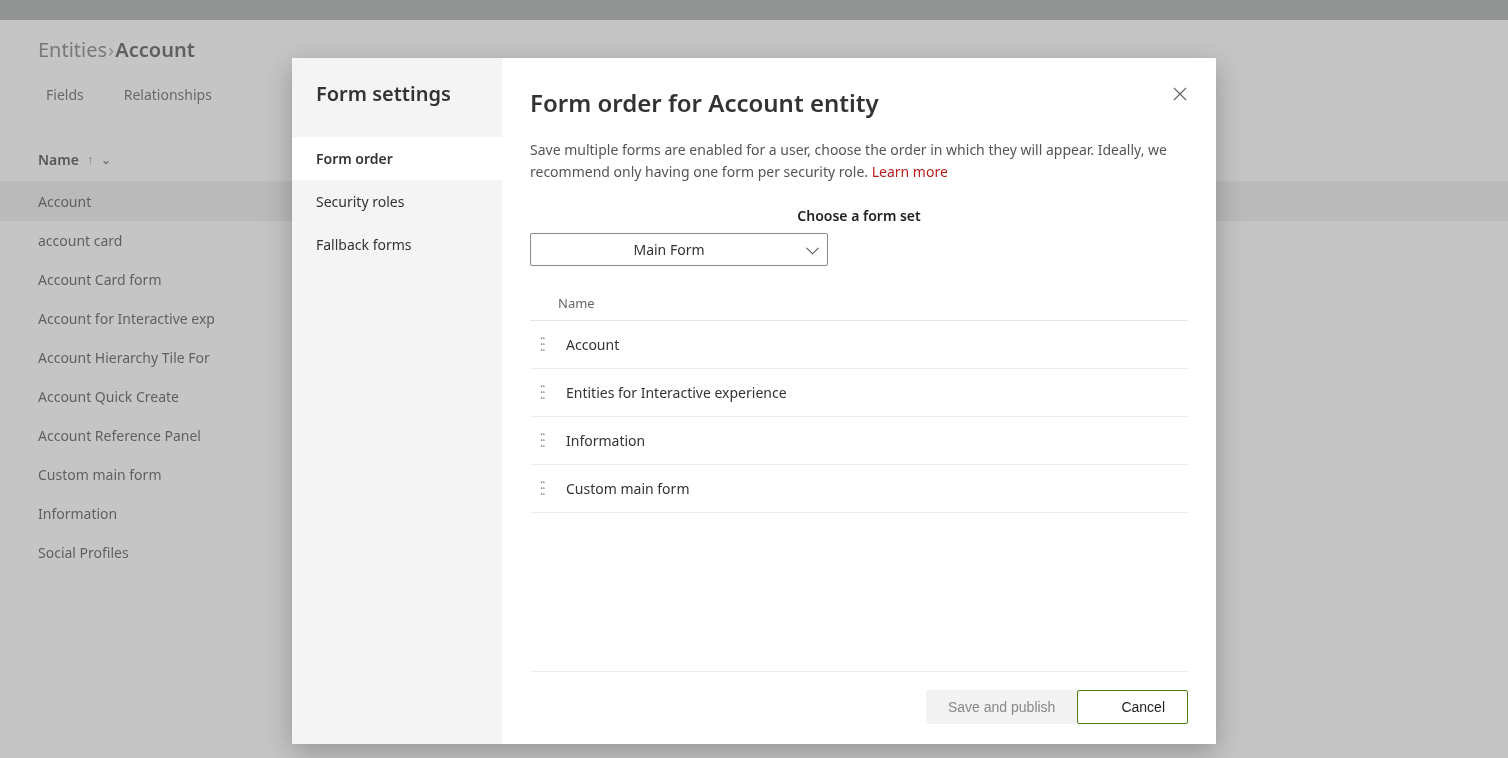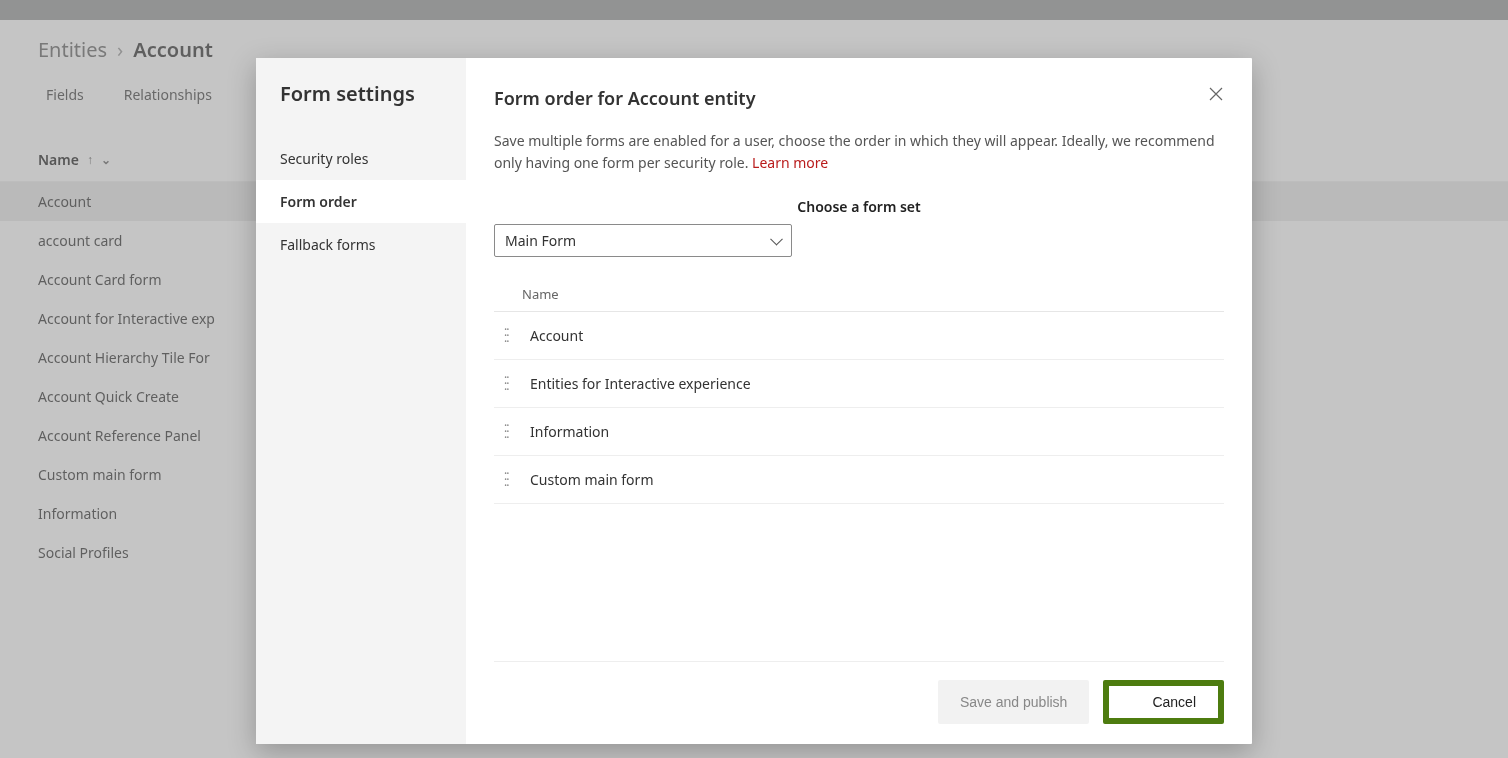--- a/index.html
+++ b/index.html
@@ -2,60 +2,60 @@
 <html><head>
 <meta charset="utf-8">
 <style>
   * { margin:0; padding:0; box-sizing:border-box; }
   html, body { width:1508px; height:758px; font-family:"Segoe UI", system-ui, sans-serif; font-size:14px; color:#333; overflow:hidden; }
 
   
   .bg { position:absolute; inset:0; background:#fff; }
   .bg-topbar { height:20px; background:#999a9b; }
   .bg-header { padding:16px 0 0 38px; }
-  .breadcrumb { display:flex; align-items:baseline; gap:10px; font-size:20px; font-weight:600; }
+  .breadcrumb { display:flex; align-items:baseline; gap:1px; font-size:20px; font-weight:600; }
   .breadcrumb .crumb-parent { color:#666; font-weight:400; }
   .breadcrumb .chev { color:#999; font-weight:400; }
   .bg-tabs { padding:22px 0 0 38px; display:flex; gap:32px; color:#444; }
   .bg-tab { padding-bottom:10px;margin-left:8px; }
 
   .bg-list { margin-top:24px; }
   .bg-list-head { display:flex; align-items:center; gap:8px; padding:12px 0 12px 38px; font-weight:600; color:#222; border-bottom:1px solid #eee;}
   .bg-list-head .chevd, .bg-list-head .arrow { font-size:12px; color:#666; }
   .bg-row { padding:10px 0 10px 38px; cursor:default; }
   .bg-row.sel { background:#e8e8e8; }
 
   
   .overlay { position:absolute; inset:0; background:rgba(140,140,140,.5); display:flex; align-items:flex-start; justify-content:center; }
-  .modal { width:996px; height:686px; margin-top:58px; background:#fff; box-shadow:0 8px 28px rgba(0,0,0,.25); display:flex; border-radius:1px; }
+  .modal { width:924px; height:686px; margin-top:58px; background:#fff; box-shadow:0 8px 28px rgba(0,0,0,.25); display:flex; border-radius:1px; }
 
   .modal-sidebar { width:210px; background:#f4f4f4; border-right:0; padding-top:22px; }
   .modal-sidebar h2 { font-size:20px; font-weight:600; padding:0 24px 30px; color:#333; }
   .side-item { padding:12px 24px; font-size:14px; color:#333; cursor:pointer; }
   .side-item.sel { background:#fff; font-weight:600; }
 
   .modal-main { flex:1; display:flex; flex-direction:column; padding:28px 28px 20px 28px; position:relative; }
   .close-x { position:absolute; top:22px; right:22px; width:28px; height:28px; display:flex; align-items:center; justify-content:center; cursor:pointer; color:#666; }
-  .modal-title { font-size:18px; font-weight:600; margin-bottom:20px; }
+  .modal-title { font-size:24px; font-weight:600; margin-bottom:20px; }
   .modal-desc { font-size:14px; line-height:1.55; color:#555; margin-bottom:24px; max-width:770px; }
   .modal-desc .lm { color:#b91c1c; }
 
   .fs-label { font-weight:600; margin-bottom:8px; font-size:14px; color:#222;text-align:center;}
-  .select { width:298px; border:1px solid #8a8a8a; border-radius:2px; padding:6px 30px 6px 10px; background:#fff; position:relative; }
+  .select { width:298px; border:1px solid #8a8a8a; border-radius:2px; padding:6px 30px 6px 10px; background:#fff; position:relative;text-align:center; }
   .select::after { content:""; position:absolute; right:10px; top:50%; width:8px; height:8px; border-right:1px solid #555; border-bottom:1px solid #555; transform:translateY(-70%) rotate(45deg); }
 
   .form-list { margin-top:20px; }
   .fl-head { font-size:13px; color:#666; padding:8px 0 8px 28px; border-bottom:1px solid #e6e6e6; }
   .fl-row { display:flex; align-items:center; gap:18px; padding:14px 0 14px 10px; border-bottom:1px solid #eee; }
   .grip { width:8px; color:#888; font-size:12px; letter-spacing:-1px; cursor:grab; line-height:6px;}
 
-  .footer { margin-top:auto; border-top:1px solid #eee; padding-top:18px; display:flex; justify-content:flex-end; gap:14px; }
+  .footer { margin-top:auto; border-top:1px solid #eee; padding-top:18px; display:flex; justify-content:flex-end; gap:0; }
   .btn { padding:8px 22px; border-radius:2px; font-size:14px; }
   .btn-primary-dis { background:#f2f2f2; color:#888; border:none; }
-  .btn-secondary { background:#fff; border:6px solid #4d7c0f; color:#222;padding-left:43px; }
+  .btn-secondary { background:#fff; border:1px solid #4d7c0f; color:#222;padding-left:43px; }
 </style>
 </head>
 <body>
 
 <div class="bg">
   <div class="bg-topbar"></div>
   <div class="bg-header">
     <div class="breadcrumb">
       <span class="crumb-parent">Entities</span>
       <span class="chev">›</span>
@@ -85,22 +85,22 @@
         <div class="bg-row">Social Profiles</div>
       </div>
   </div>
 </div>
 
 <div class="overlay">
   <div class="modal">
     <div class="modal-sidebar">
       <h2>Form settings</h2>
       <div id="side-items">
+          <div class="side-item sel">Form order</div>
           <div class="side-item">Security roles</div>
-          <div class="side-item sel">Form order</div>
           <div class="side-item">Fallback forms</div>
         </div>
     </div>
     <div class="modal-main">
       <div class="close-x">
         <svg width="16" height="16" viewBox="0 0 16 16">
             <path d="M2 2 L14 14 M14 2 L2 14" stroke="#666" stroke-width="1.2" fill="none"></path>
           </svg>
       </div>
       <div class="modal-title">Form order for Account entity</div>

